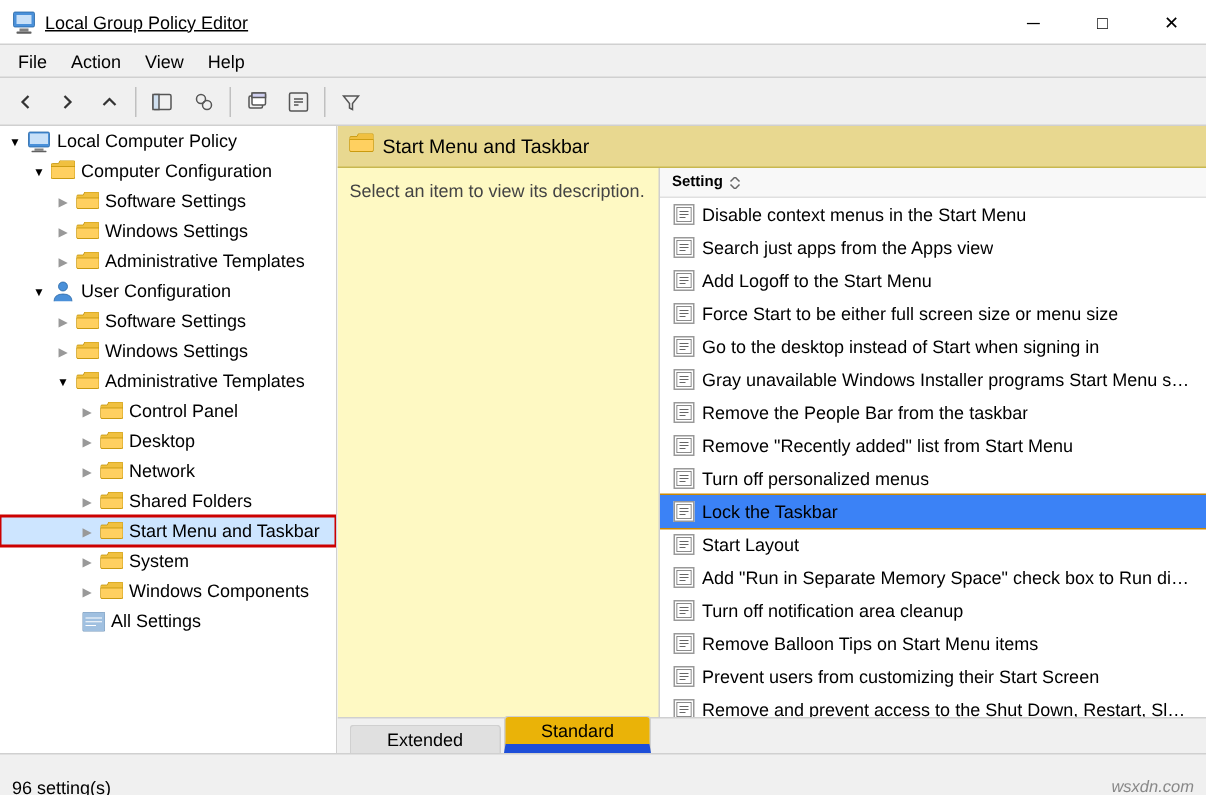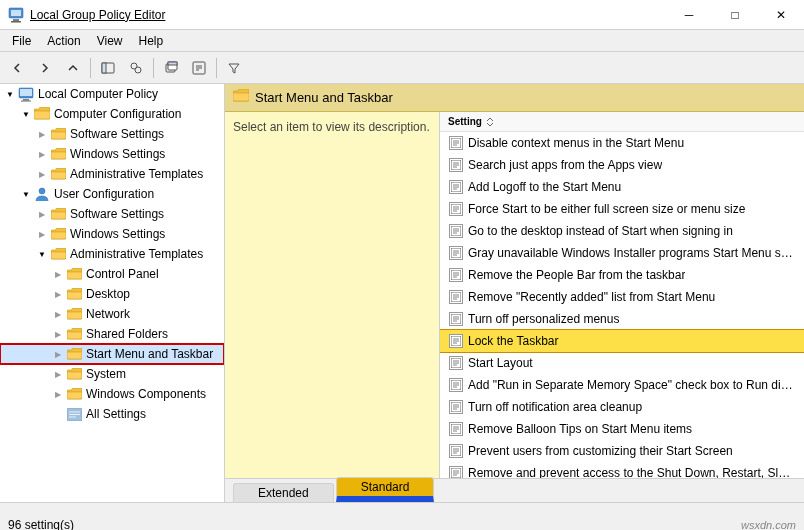--- a/index.html
+++ b/index.html
@@ -562,21 +562,21 @@
       <span class="tree-expand" style="color:#999;">▶</span>
       <span class="tree-icon folder-icon">
         <svg width="15" height="13" viewBox="0 0 15 13">
           <path d="M0 3 Q0 2 1 2 L4.5 2 L5.5 0 L14 0 Q15 0 15 1 L15 10 Q15 11 14 11 L1 11 Q0 11 0 10 Z" fill="#f0c040" stroke="#c09000" stroke-width="0.5"></path>
           <path d="M0 4 L15 4 L15 10 Q15 11 14 11 L1 11 Q0 11 0 10 Z" fill="#ffd060" stroke="#c09000" stroke-width="0.5"></path>
         </svg>
       </span>
       <span class="tree-label">Windows Components</span>
     </div>
 
-    <div class="tree-node" style="padding-left: 50px;">
+    <div class="tree-node" style="padding-left: 38px;">
       <span class="tree-expand" style="visibility:hidden;">▶</span>
       <span class="tree-icon">
         <svg width="15" height="13" viewBox="0 0 15 13">
           <rect x="0" y="0" width="15" height="13" rx="1" fill="#a0c0e0" stroke="#7090b0" stroke-width="0.5"></rect>
           <line x1="2" y1="4" x2="13" y2="4" stroke="#fff" stroke-width="0.8"></line>
           <line x1="2" y1="6.5" x2="13" y2="6.5" stroke="#fff" stroke-width="0.8"></line>
           <line x1="2" y1="9" x2="9" y2="9" stroke="#fff" stroke-width="0.8"></line>
         </svg>
       </span>
       <span class="tree-label">All Settings</span>
@@ -724,21 +724,21 @@
                   <svg width="10" height="10" viewBox="0 0 10 10">
     <rect x="0" y="0" width="10" height="10" fill="none" stroke="#666" stroke-width="1"></rect>
     <line x1="2" y1="3" x2="8" y2="3" stroke="#666" stroke-width="0.8"></line>
     <line x1="2" y1="5" x2="8" y2="5" stroke="#666" stroke-width="0.8"></line>
     <line x1="2" y1="7" x2="6" y2="7" stroke="#666" stroke-width="0.8"></line>
   </svg>
                 </div>
               </span>
               <span class="setting-label">Turn off personalized menus</span>
             </div>
-            <div class="setting-row highlighted" style="background: #fde047; outline: rgb(204, 136, 0) solid 1px;">
+            <div class="setting-row highlighted" style="background: #3b82f6; outline: rgb(204, 136, 0) solid 1px;">
               <span class="setting-icon">
                 <div class="setting-icon-box">
                   <svg width="10" height="10" viewBox="0 0 10 10">
     <rect x="0" y="0" width="10" height="10" fill="none" stroke="#666" stroke-width="1"></rect>
     <line x1="2" y1="3" x2="8" y2="3" stroke="#666" stroke-width="0.8"></line>
     <line x1="2" y1="5" x2="8" y2="5" stroke="#666" stroke-width="0.8"></line>
     <line x1="2" y1="7" x2="6" y2="7" stroke="#666" stroke-width="0.8"></line>
   </svg>
                 </div>
               </span>

